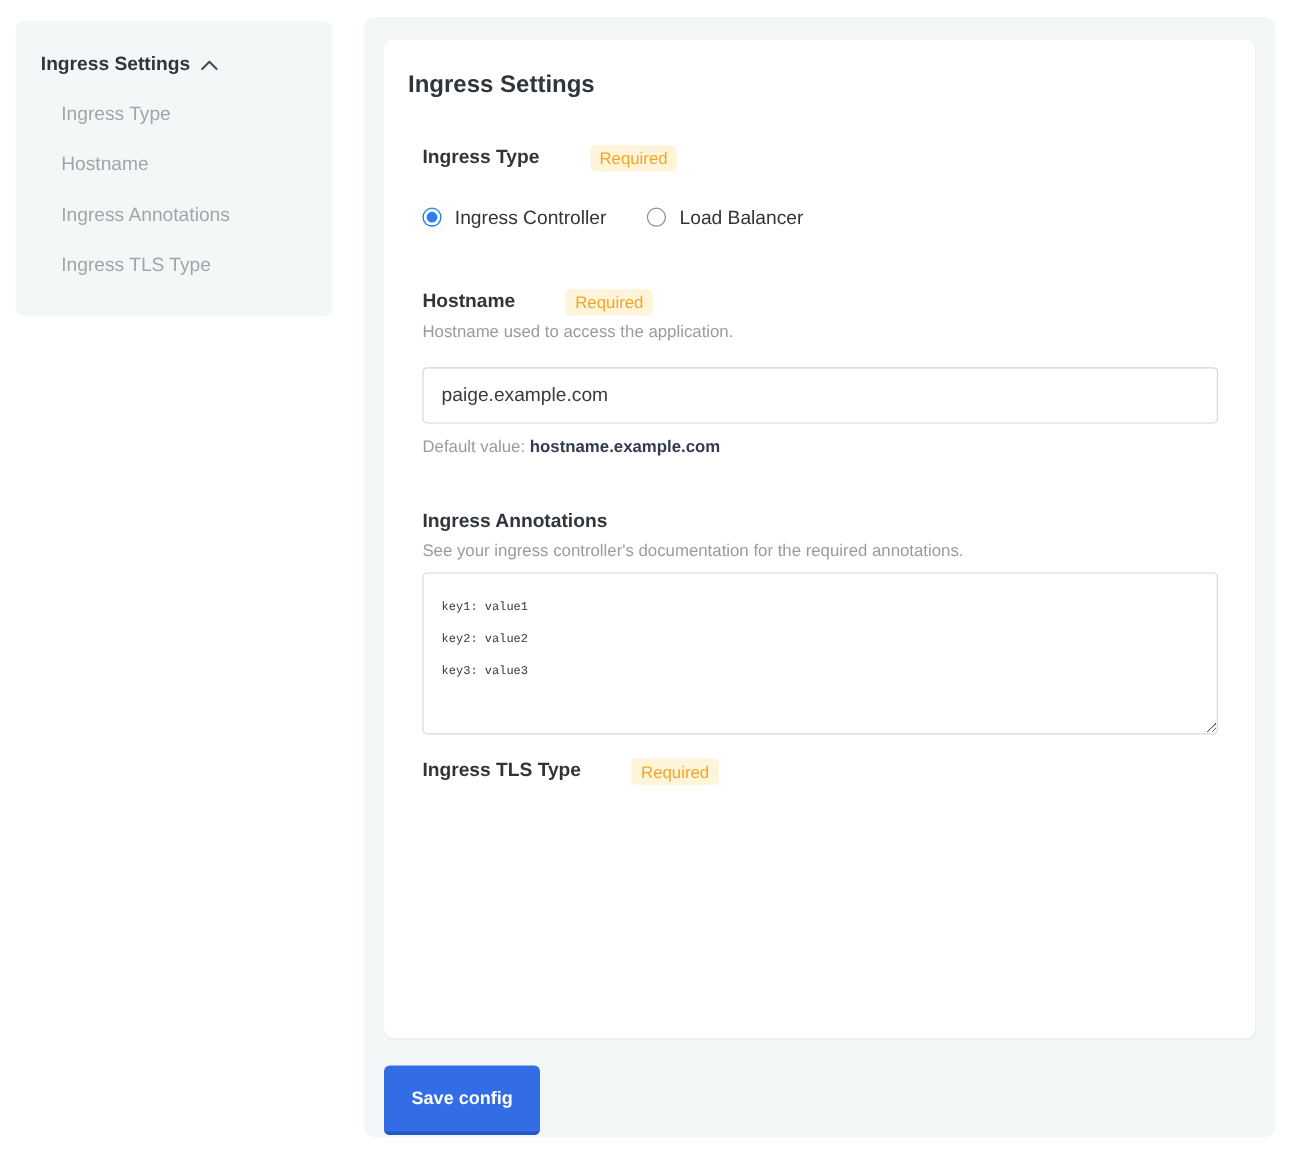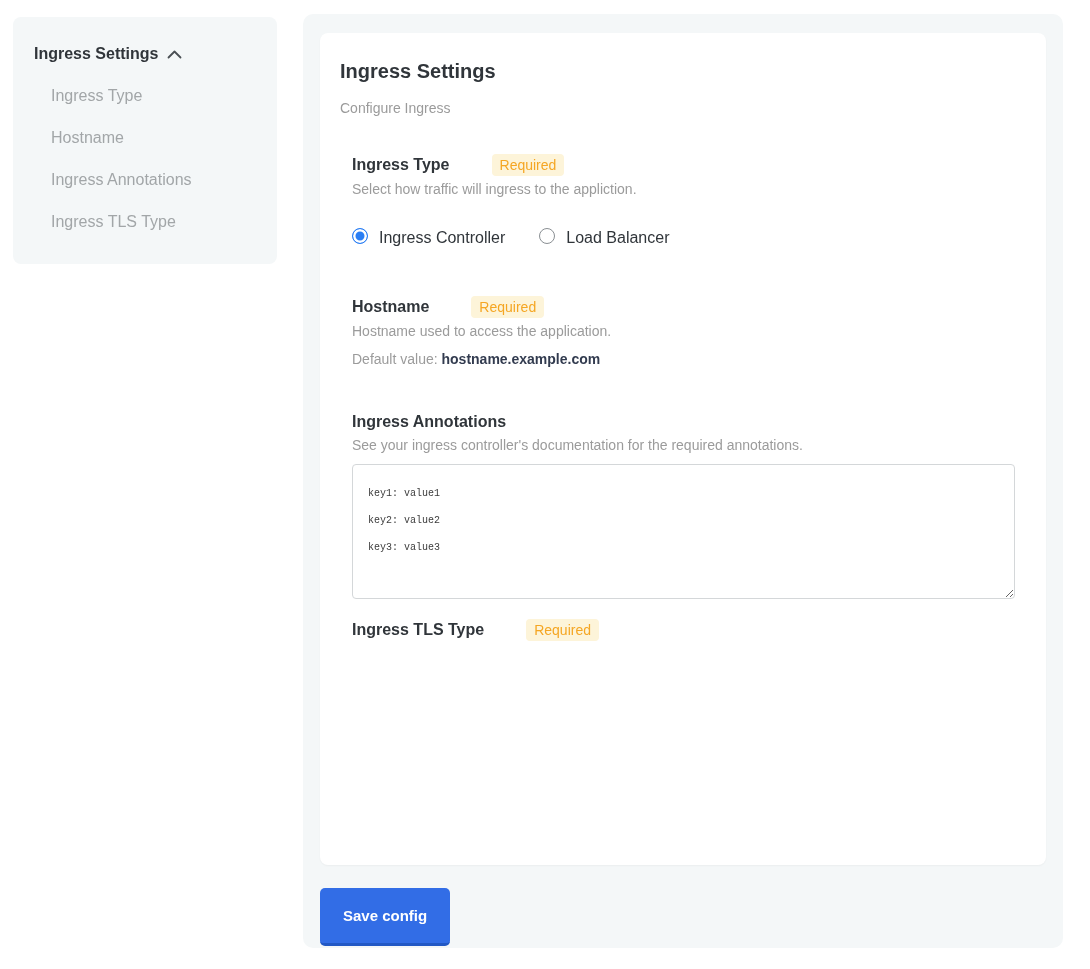--- a/index.html
+++ b/index.html
@@ -139,48 +139,47 @@
       <li class="sidebar-item">Ingress Type</li>
       <li class="sidebar-item">Hostname</li>
       <li class="sidebar-item">Ingress Annotations</li>
       <li class="sidebar-item">Ingress TLS Type</li>
     </ul>
   </nav>
 
   <main class="panel">
     <section class="card">
       <h1 class="card-title">Ingress Settings</h1>
-      <p class="card-subtitle">Configure Ingress</p>
 
       <div class="sections">
 
         <div class="section">
           <div class="heading-row">
             <h2 class="field-label">Ingress Type</h2>
             <span class="badge">Required</span>
           </div>
-          <p class="help">Select how traffic will ingress to the appliction.</p>
           <div class="radio-row">
             <label class="radio">
               <input type="radio" name="ingress-type" checked="" style="">
               <span>Ingress Controller</span>
             </label>
             <label class="radio">
               <input type="radio" name="ingress-type" style="">
               <span>Load Balancer</span>
             </label>
           </div>
         </div>
 
         <div class="section sec-hostname">
           <div class="heading-row">
             <h2 class="field-label">Hostname</h2>
             <span class="badge">Required</span>
           </div>
           <p class="help">Hostname used to access the application.</p>
+          <input class="text-input" type="text" value="paige.example.com" style="">
           <p class="default-line">
             <span class="default-label">Default value:</span>
             <span class="default-value">hostname.example.com</span>
           </p>
         </div>
 
         <div class="section sec-annotations">
           <div class="heading-row">
             <h2 class="field-label">Ingress Annotations</h2>
           </div>

